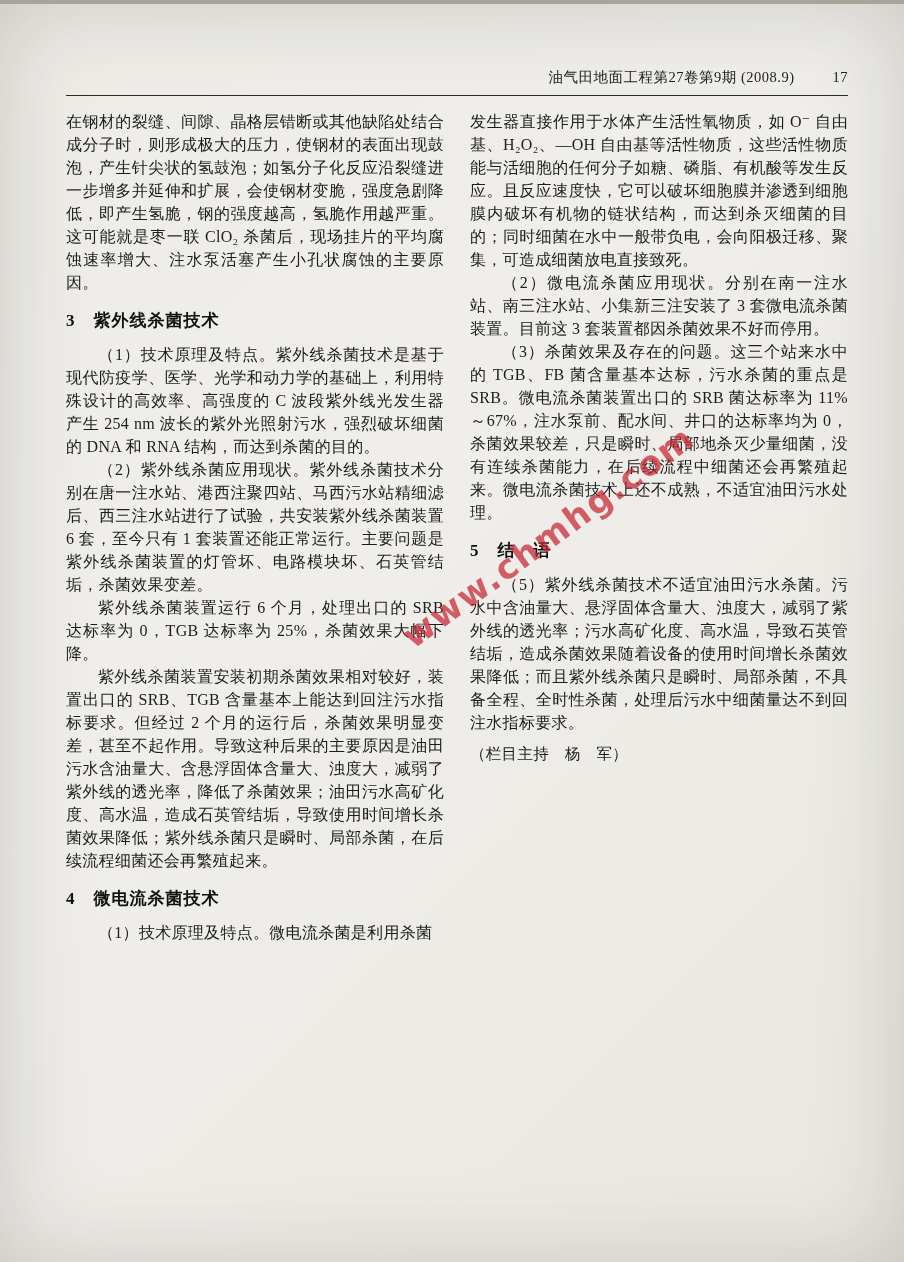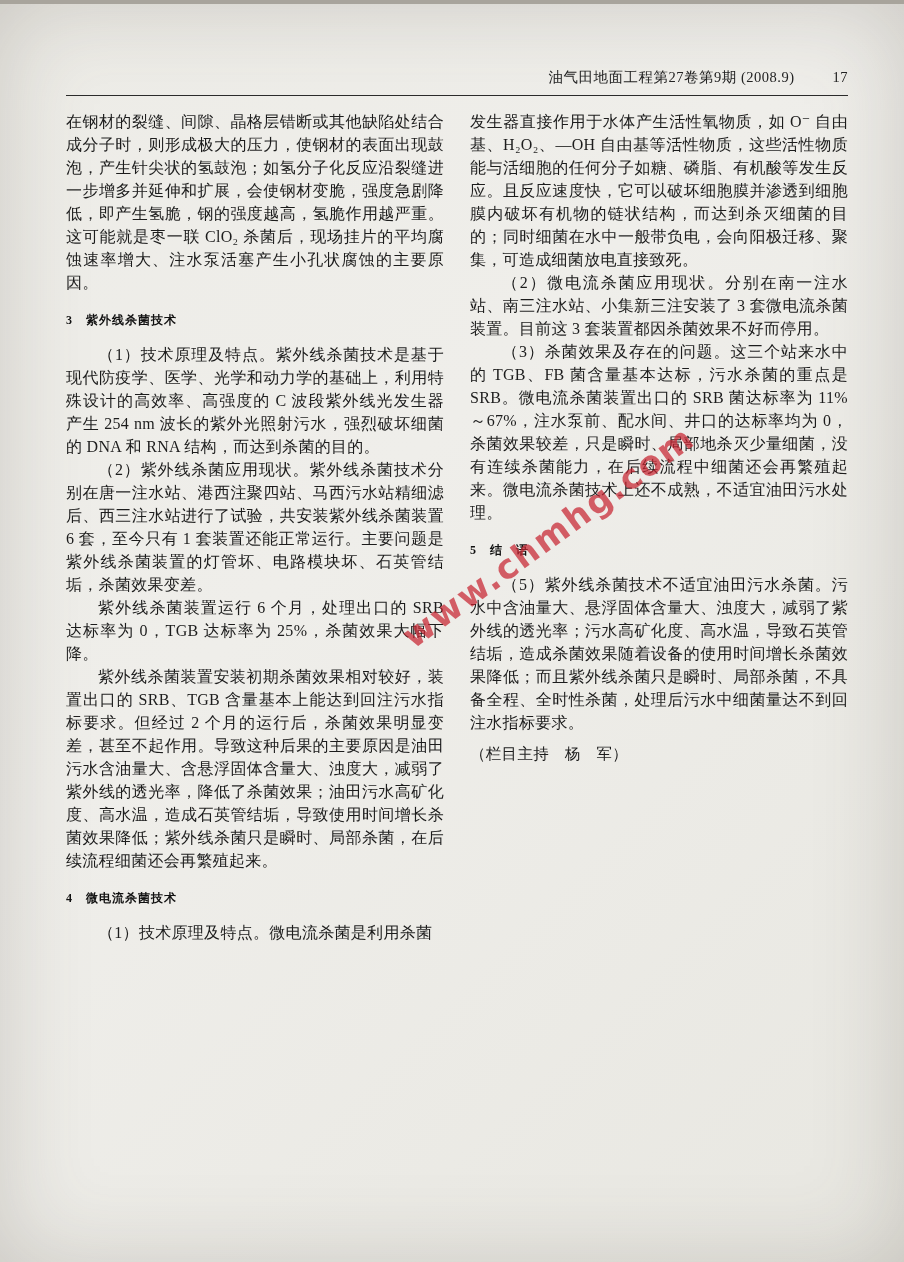--- a/index.html
+++ b/index.html
@@ -57,21 +57,21 @@
     overflow: hidden;
   }
   .col p {
     margin: 0;
     text-indent: 2em;
   }
   .col p.cont {
     text-indent: 0;
   }
   .col h2 {
-    font-size: 12px;
+    font-size: 17px;
     font-weight: 700;
     margin: 15px 0 11px 0;
     text-indent: 0;
     letter-spacing: 1px;
     color: #111;
   }
   .footer-note {
     margin-top: 8px;
     text-align: left;
     text-indent: 0 !important;

